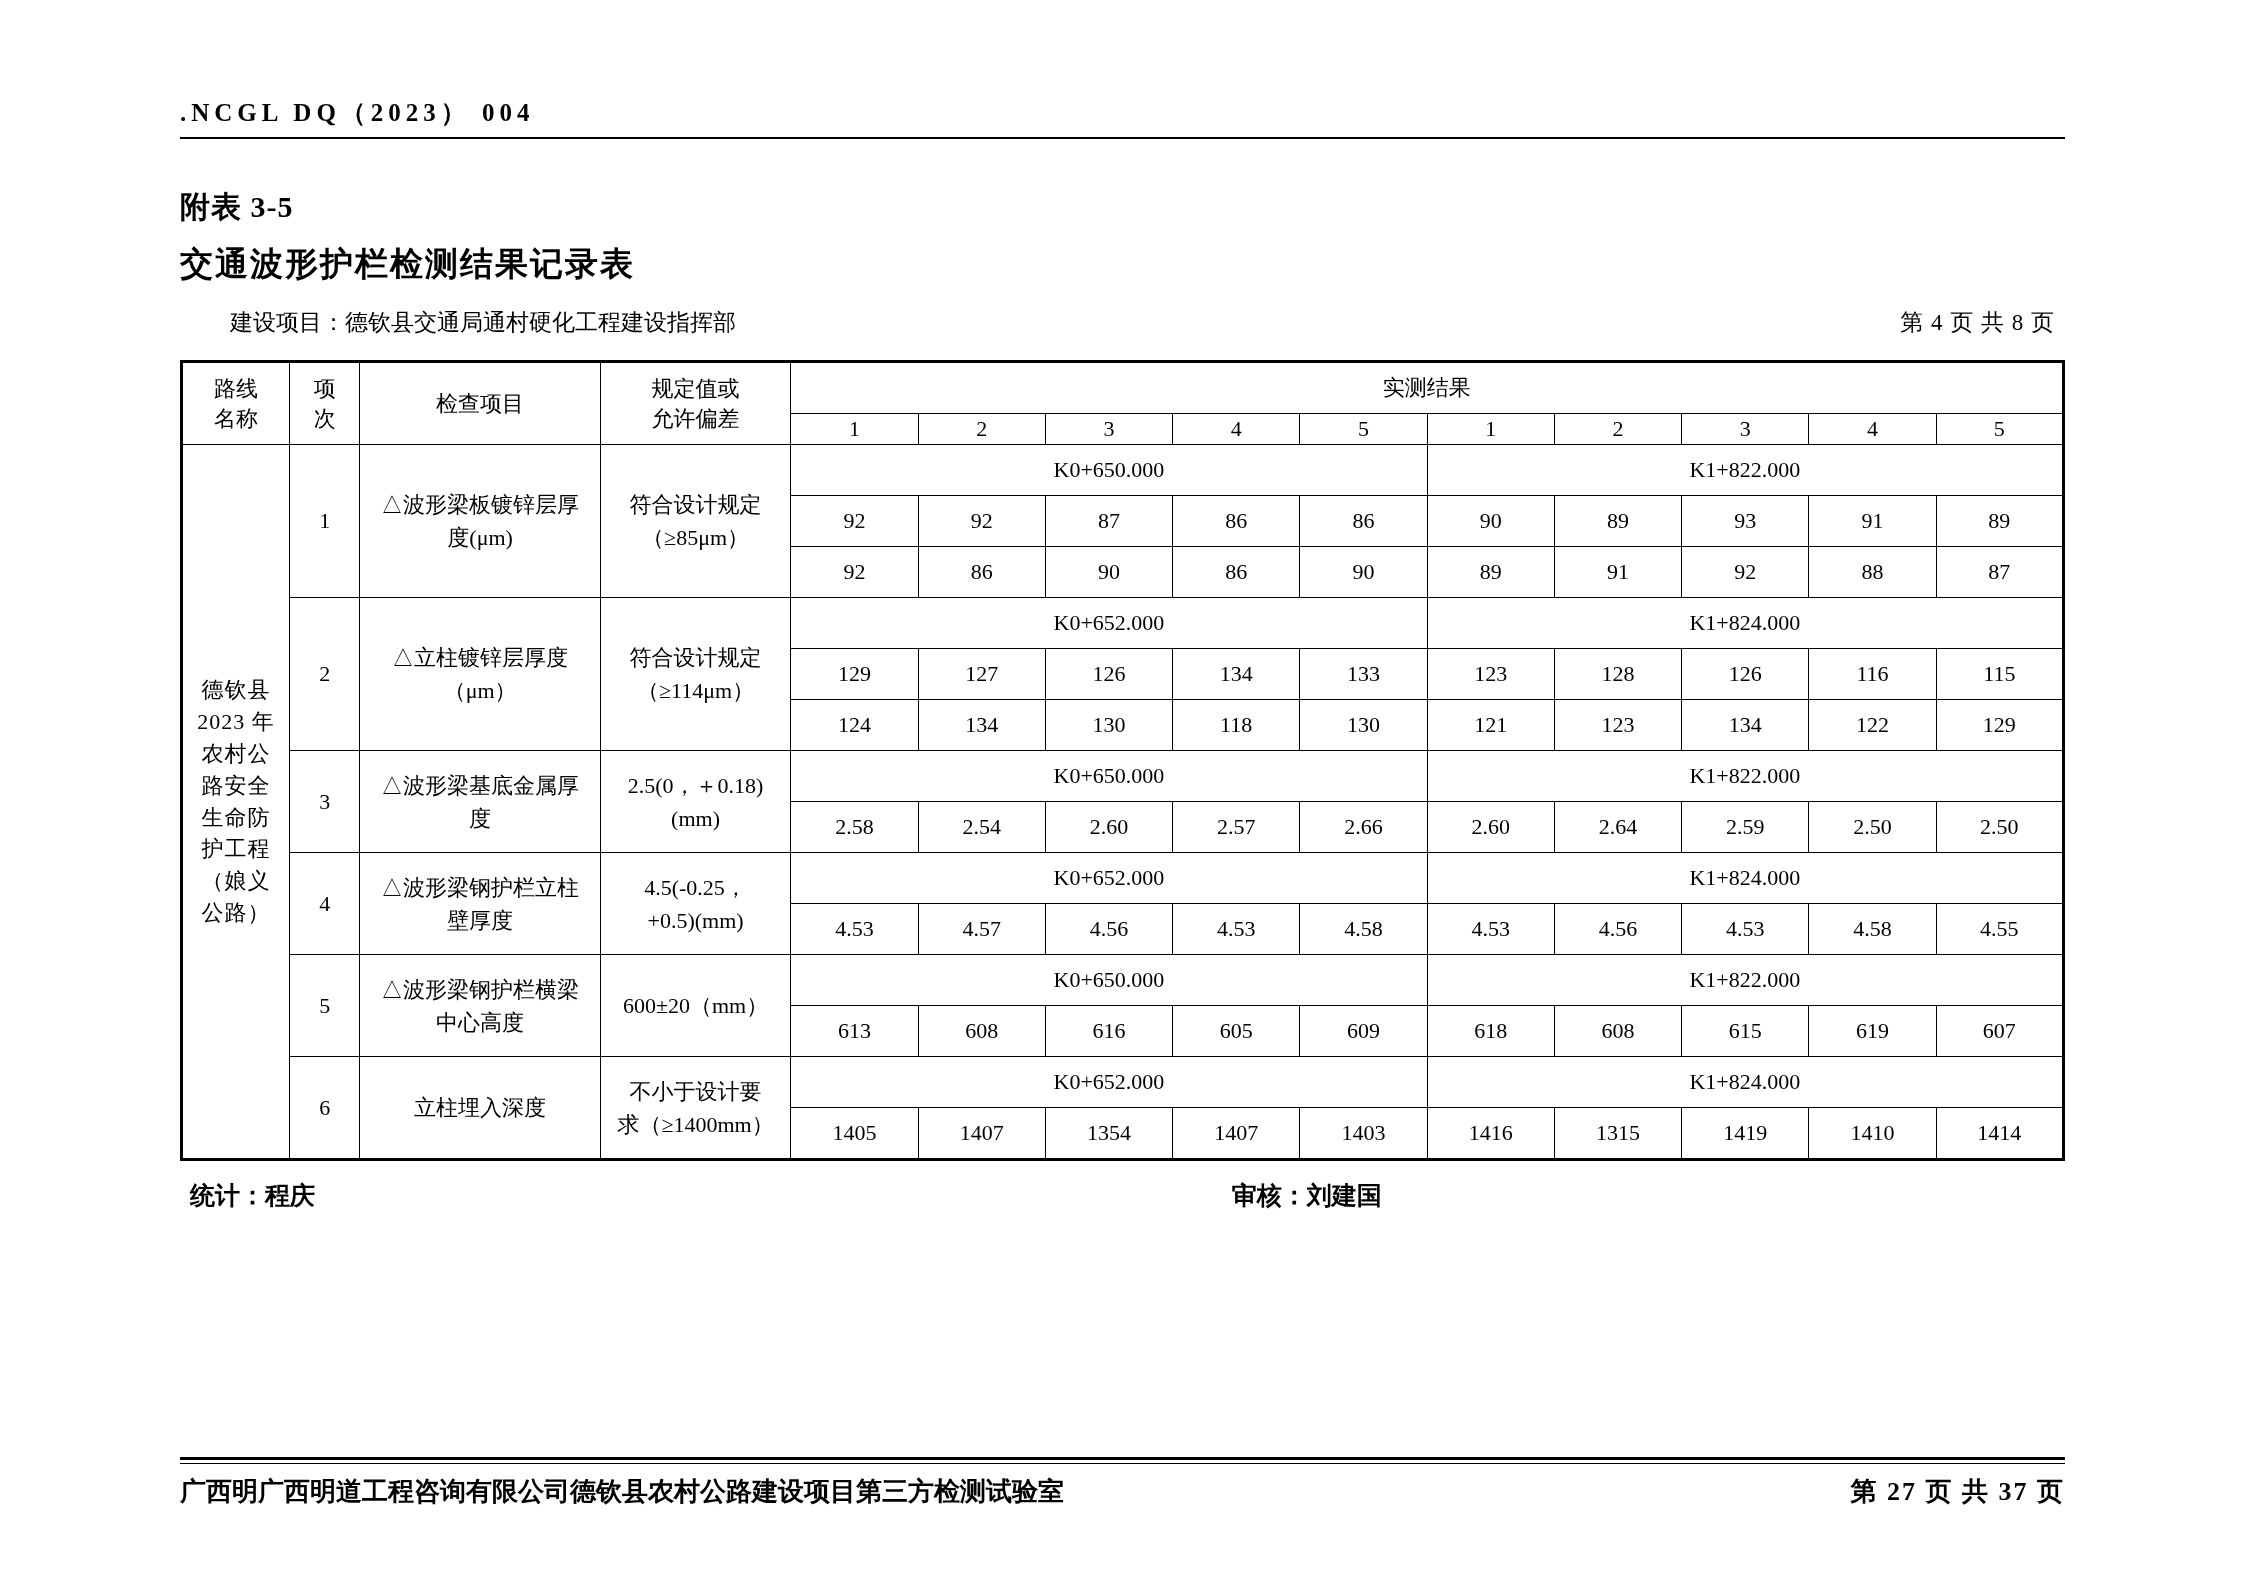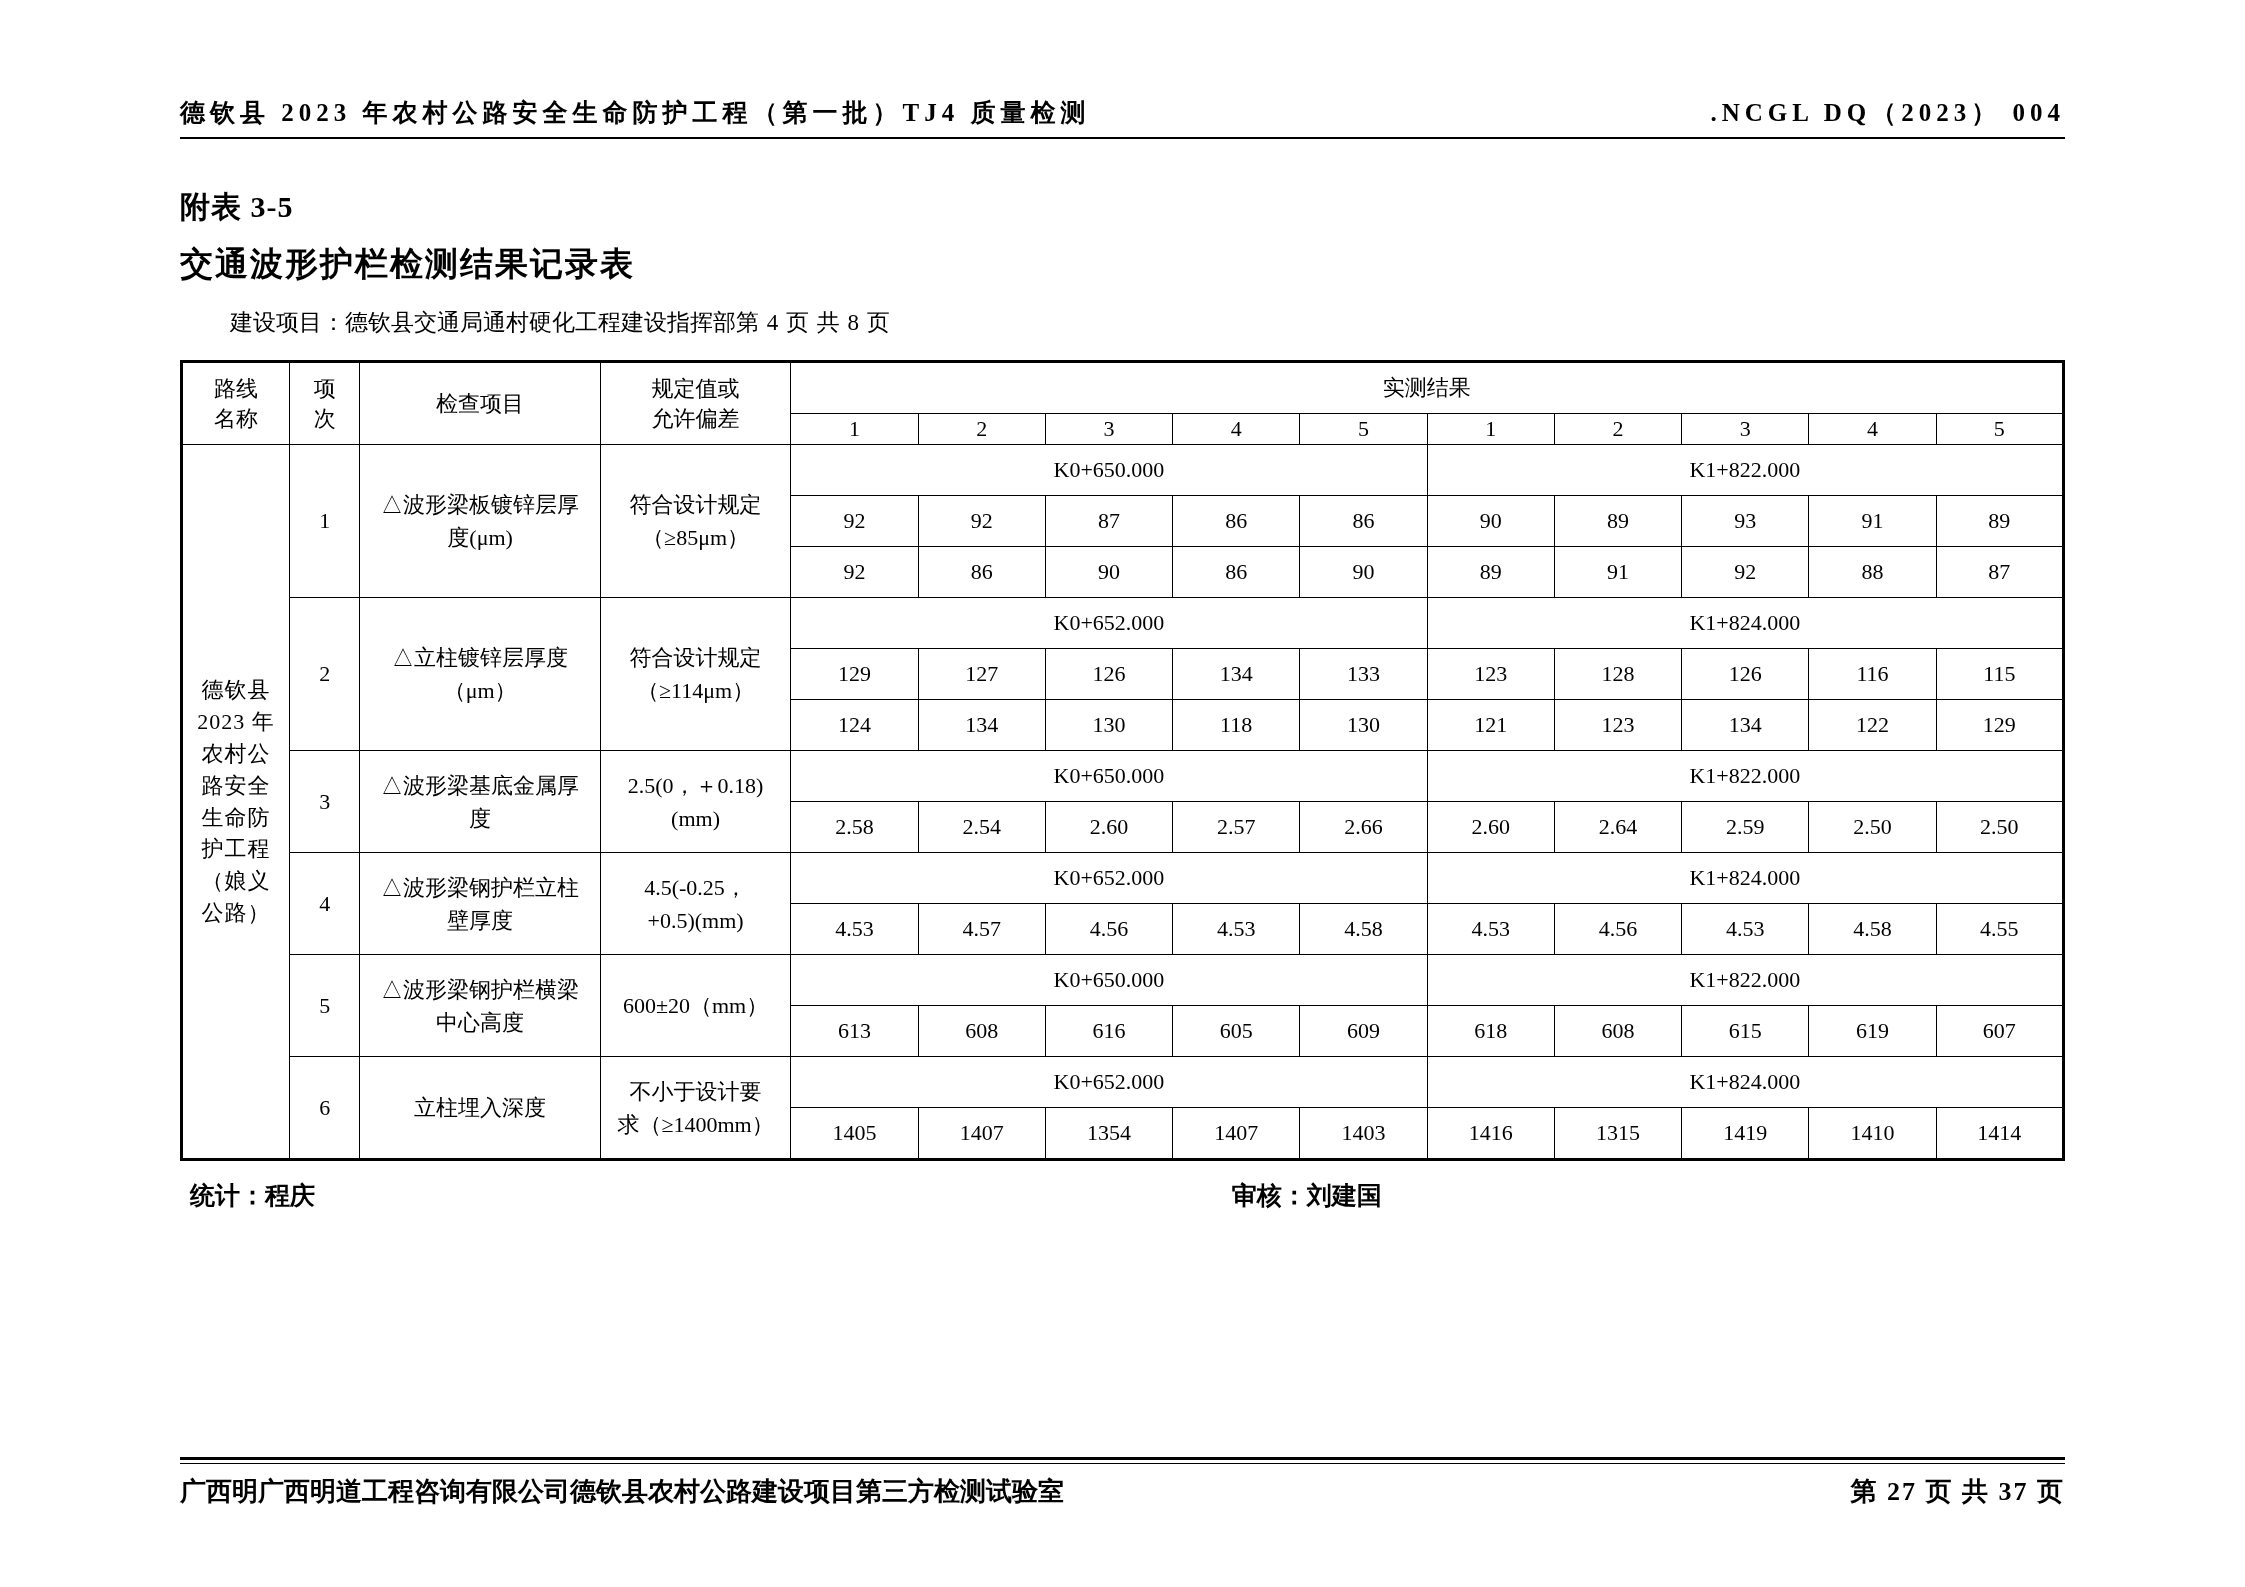--- a/index.html
+++ b/index.html
@@ -49,21 +49,21 @@
   }
   .doc-title {
     text-align: left;
     font-size: 33px;
     font-weight: bold;
     margin-top: 14px;
     letter-spacing: 2px;
   }
   .subline {
     display: flex;
-    justify-content: flex-start;
+    justify-content: space-between;
     align-items: baseline;
     font-size: 23px;
     margin-top: 20px;
     padding: 0 10px;
   }
   .subline .proj { margin-left: 40px; }
   .subline .pages { letter-spacing: 1px; }
 
   
   table.main {
@@ -126,21 +126,20 @@
     padding-top: 10px;
   }
   .footer-text .fright { letter-spacing: 2px; }
 </style>
 </head>
 <body>
 
 <div class="page">
 
   <div class="header">
-    <div class="left">德钦县 2023 年农村公路安全生命防护工程（第一批）TJ4 质量检测</div>
     <div class="right">.NCGL DQ（2023） 004</div>
   </div>
   <div class="header-rule"></div>
 
   <div class="annex-no">附表 3-5</div>
   <div class="doc-title">交通波形护栏检测结果记录表</div>
 
   <div class="subline">
     <div class="proj">建设项目：德钦县交通局通村硬化工程建设指挥部</div>
     <div class="pages">第 4 页  共 8 页</div>

